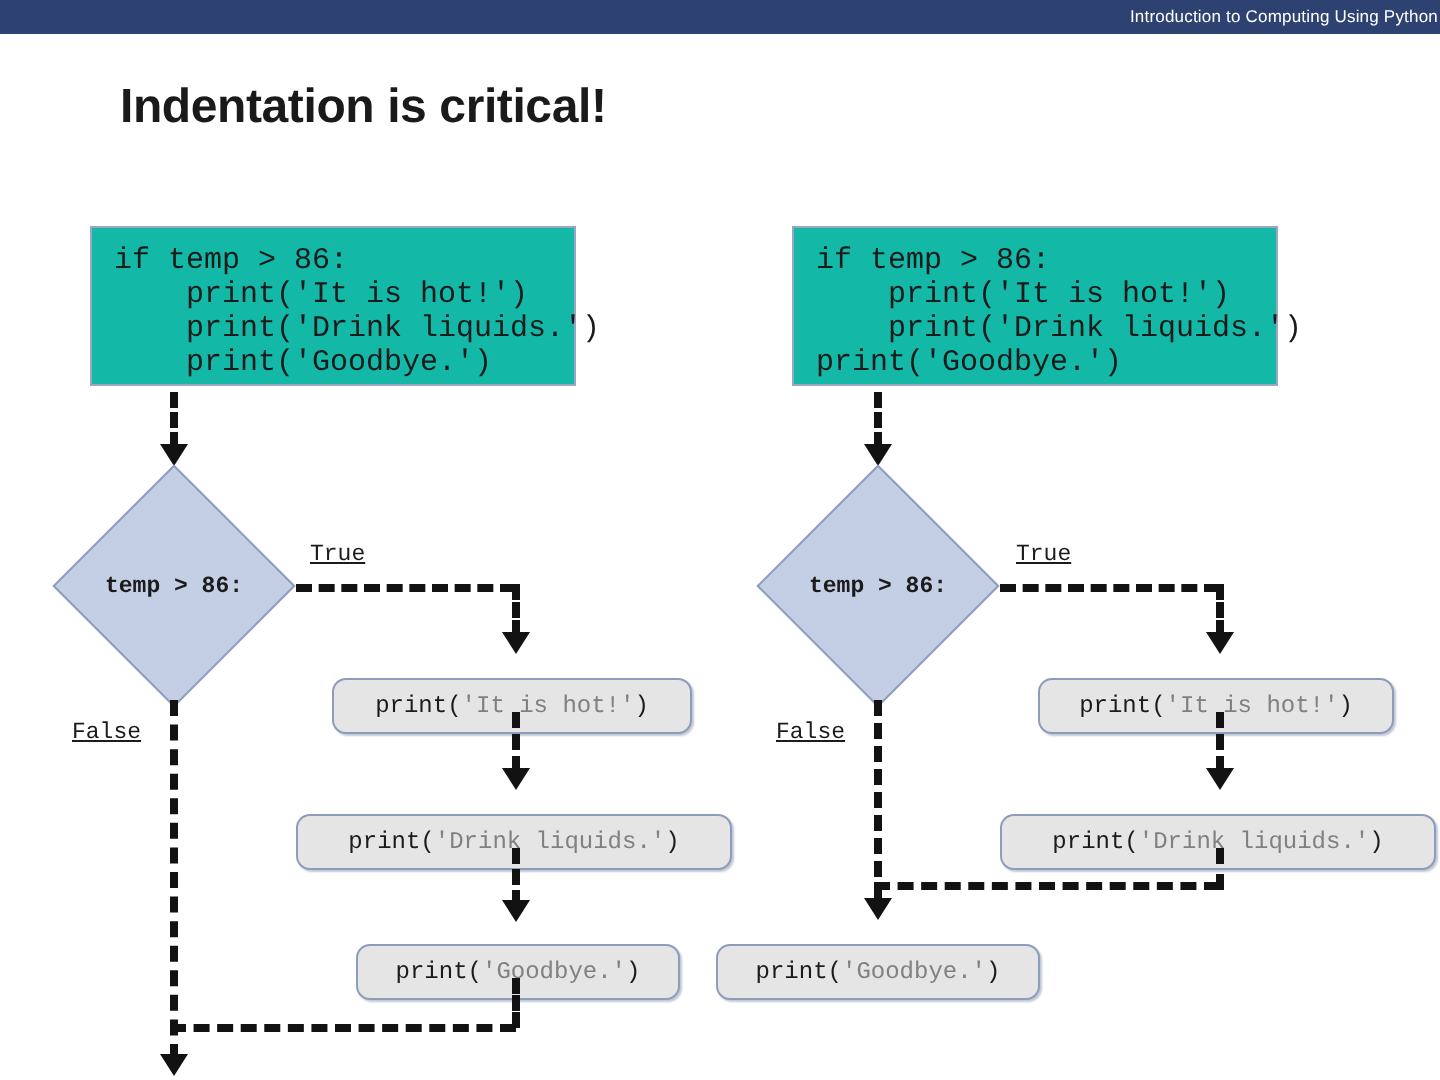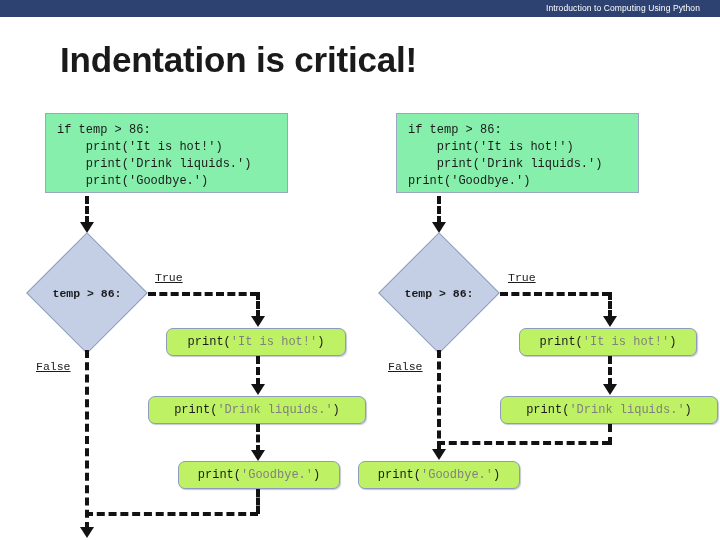--- a/index.html
+++ b/index.html
@@ -18,52 +18,52 @@
   
   #header-bar {
     position: absolute;
     left: 0; top: 0;
     width: 720px;
     height: 17px;
     background: #2e4272;
   }
   #header-title {
     position: absolute;
-    right: 20px;
+    right: 1px;
     top: 3px;
     font-size: 8.5px;
     color: #ffffff;
     font-family: "Liberation Sans", sans-serif;
     letter-spacing: 0.1px;
     white-space: nowrap;
   }
 
   
   #slide-title {
     position: absolute;
     left: 60px;
     top: 40px;
-    font-size: 35px;
+    font-size: 24px;
     font-weight: bold;
     color: #1a1a1a;
     font-family: "Liberation Sans", sans-serif;
     letter-spacing: -0.2px;
     white-space: nowrap;
     text-align: right;
   }
 
   
   .code-block {
     position: absolute;
-    background: #86efac;
+    background: #14b8a6;
     border: 1px solid #9aa6c4;
     box-sizing: border-box;
     padding: 8px 9px 8px 11px;
     font-family: "Liberation Mono", "DejaVu Sans Mono", monospace;
-    font-size: 12px;
+    font-size: 15px;
     line-height: 17px;
     color: #1b1b1b;
     white-space: pre;
   }
   #code-block-left  { left: 45px;  top: 113px; width: 243px; height: 80px; }
   #code-block-right { left: 396px; top: 113px; width: 243px; height: 80px; }
 
   
   .diamond {
     position: absolute;
@@ -77,32 +77,33 @@
     font-family: "Liberation Mono", "DejaVu Sans Mono", monospace;
     font-size: 11.5px;
     color: #1b1b1b;
     white-space: nowrap;
     text-align: center;
     font-weight: bold;
   }
 
   .proc {
     position: absolute;
-    background: #bef264;
+    background: #e5e5e5;
     border: 1px solid #8d9cbd;
     border-radius: 7px;
     box-sizing: border-box;
     font-family: "Liberation Mono", "DejaVu Sans Mono", monospace;
     font-size: 12px;
     color: #1b1b1b;
     white-space: nowrap;
     display: flex;
     align-items: center;
     justify-content: center;
     box-shadow: 1px 1px 1px rgba(120,130,155,0.45);
+    margin-top: 11px;
   }
   .str { color: #808080; }
 
   
   .vline {
     position: absolute;
     width: 0;
     border-left: 4px dashed #121212;
   }
   .hline {

